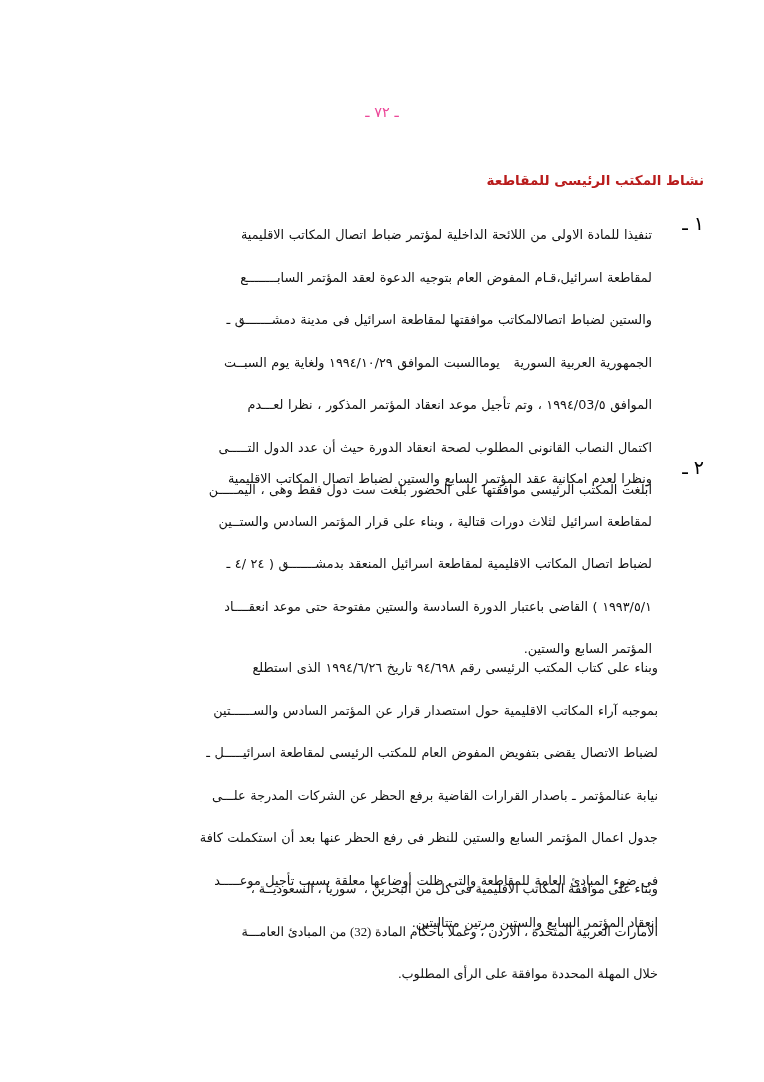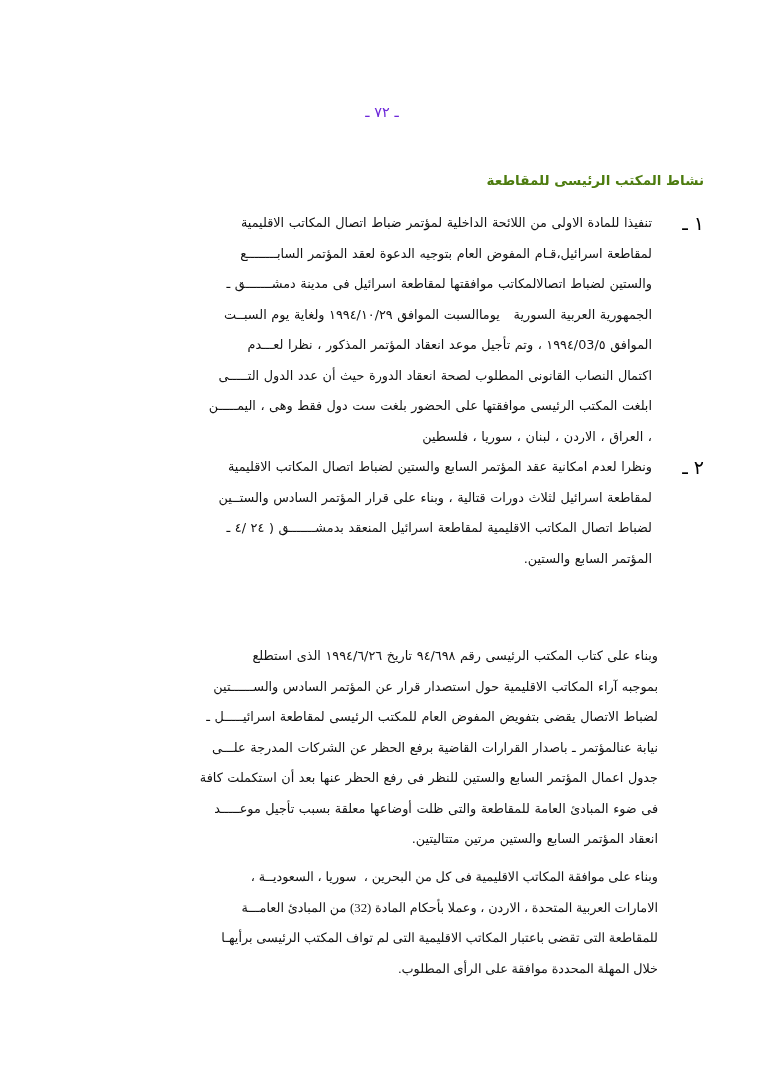--- a/index.html
+++ b/index.html
@@ -23,32 +23,32 @@
     padding: 0;
   }
   .page-number {
     position: absolute;
     top: 104px;
     left: 0;
     width: 764px;
     text-align: center;
     font-size: 14.5px;
     letter-spacing: 1px;
-    color: #6d28d9;
+    color: #ec4899;
     direction: rtl;
   }
   .section-heading {
     position: absolute;
     top: 172px;
     right: 60px;
     width: 644px;
     text-align: right;
     font-size: 13.5px;
     font-weight: bold;
-    color: #4d7c0f;
+    color: #b91c1c;
     direction: rtl;
     letter-spacing: 0.2px;
   }
   .body-block {
     position: absolute;
     right: 60px;
     width: 646px;
     direction: rtl;
     text-align: right;
   }
@@ -75,20 +75,21 @@
     font-size: 12.8px;
     line-height: 30.5px;
     color: #111;
     direction: rtl;
     text-align: right;
     letter-spacing: 0.1px;
   }
   .para .ln {
     display: block;
     white-space: pre-wrap;
+    margin-top: 12px;
   }
   .para.justify .ln {
     
     word-spacing: 0.5px;
   }
   .block-1 { top: 208px; }
   .block-2 { top: 452px; }
   .block-3 { top: 641px; }
   .block-4 { top: 862px; font-family: Liberation Serif, serif; }
   .plain-para {
@@ -109,34 +110,34 @@
       <div class="item-marker">١ ـ</div>
       <div class="item-body">
         <div class="para justify">
           <span class="ln">تنفيذا للمادة الاولى من اللائحة الداخلية لمؤتمر ضباط اتصال المكاتب الاقليمية</span>
           <span class="ln">لمقاطعة اسرائيل،قـام المفوض العام بتوجيه الدعوة لعقد المؤتمر السابــــــــع</span>
           <span class="ln">والستين لضباط اتصالالمكاتب موافقتها لمقاطعة اسرائيل فى مدينة دمشـــــــق ـ</span>
           <span class="ln">الجمهورية العربية السورية   يوماالسبت الموافق ١٩٩٤/١٠/٢٩ ولغاية يوم السبــت</span>
           <span class="ln">الموافق ١٩٩٤/03/٥ ، وتم تأجيل موعد انعقاد المؤتمر المذكور ، نظرا لعـــدم</span>
           <span class="ln">اكتمال النصاب القانونى المطلوب لصحة انعقاد الدورة حيث أن عدد الدول التـــــى</span>
           <span class="ln">ابلغت المكتب الرئيسى موافقتها على الحضور بلغت ست دول فقط وهى ، اليمـــــن</span>
-          <span class="ln">، العراق ، الاردن ، لبنان ، سوريا ، فلسطين</span>
         </div>
       </div>
     </div>
   </div>
 
   <div class="body-block block-2">
     <div class="numbered-item">
       <div class="item-marker">٢ ـ</div>
       <div class="item-body">
         <div class="para justify">
           <span class="ln">ونظرا لعدم امكانية عقد المؤتمر السابع والستين لضباط اتصال المكاتب الاقليمية</span>
           <span class="ln">لمقاطعة اسرائيل لثلاث دورات قتالية ، وبناء على قرار المؤتمر السادس والستــين</span>
           <span class="ln">لضباط اتصال المكاتب الاقليمية لمقاطعة اسرائيل المنعقد بدمشـــــــق ( ٢٤ /٤ ـ</span>
+          <span class="ln">١٩٩٣/٥/١ ) القاضى باعتبار الدورة السادسة والستين مفتوحة حتى موعد انعقــــاد</span>
           <span class="ln">المؤتمر السابع والستين.</span>
         </div>
       </div>
     </div>
   </div>
 
   <div class="body-block block-3">
     <div class="para justify plain-para">
       <span class="ln">وبناء على كتاب المكتب الرئيسى رقم ٩٤/٦٩٨ تاريخ ١٩٩٤/٦/٢٦ الذى استطلع</span>
       <span class="ln">بموجبه آراء المكاتب الاقليمية حول استصدار قرار عن المؤتمر السادس والســــــتين</span>
@@ -145,18 +146,17 @@
       <span class="ln">جدول اعمال المؤتمر السابع والستين للنظر فى رفع الحظر عنها بعد أن استكملت كافة</span>
       <span class="ln">فى ضوء المبادئ العامة للمقاطعة والتى ظلت أوضاعها معلقة بسبب تأجيل موعـــــد</span>
       <span class="ln">انعقاد المؤتمر السابع والستين مرتين متتاليتين.</span>
     </div>
   </div>
 
   <div class="body-block block-4">
     <div class="para justify plain-para">
       <span class="ln">وبناء على موافقة المكاتب الاقليمية فى كل من البحرين ،  سوريا ، السعوديــة ،</span>
       <span class="ln">الامارات العربية المتحدة ، الاردن ، وعملا بأحكام المادة (32) من المبادئ العامـــة</span>
-      <span class="ln">للمقاطعة التى تقضى باعتبار المكاتب الاقليمية التى لم تواف المكتب الرئيسى برأيهـا</span>
       <span class="ln">خلال المهلة المحددة موافقة على الرأى المطلوب.</span>
     </div>
   </div>
 
 </div>
 
 </body></html>

